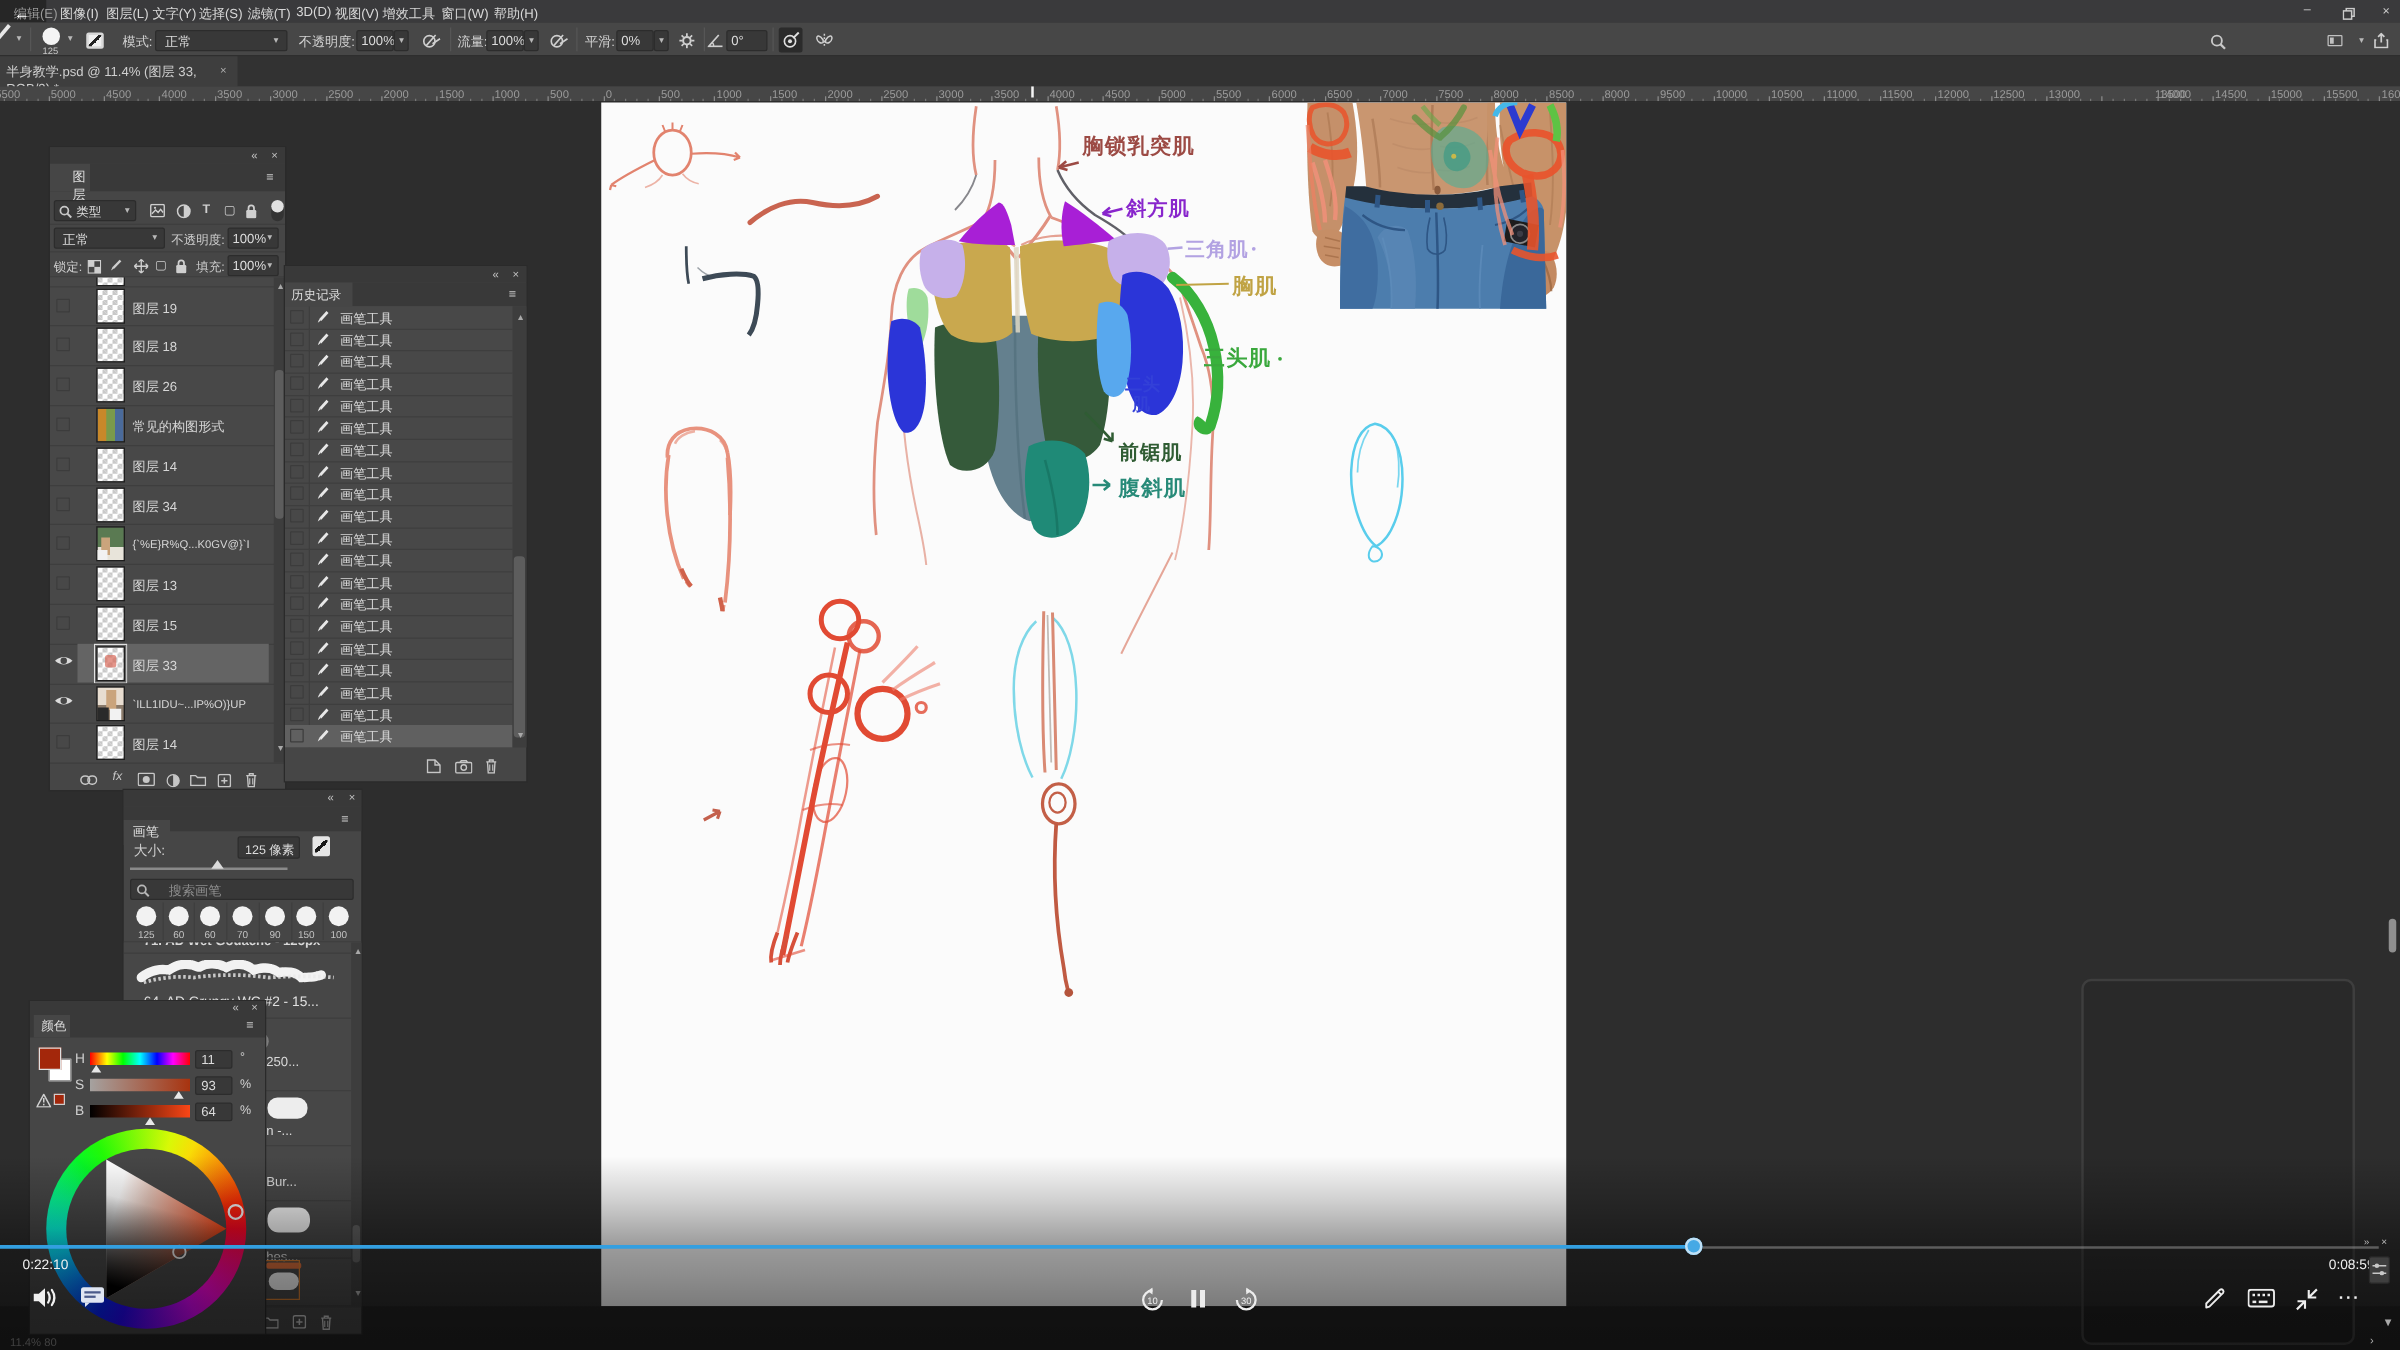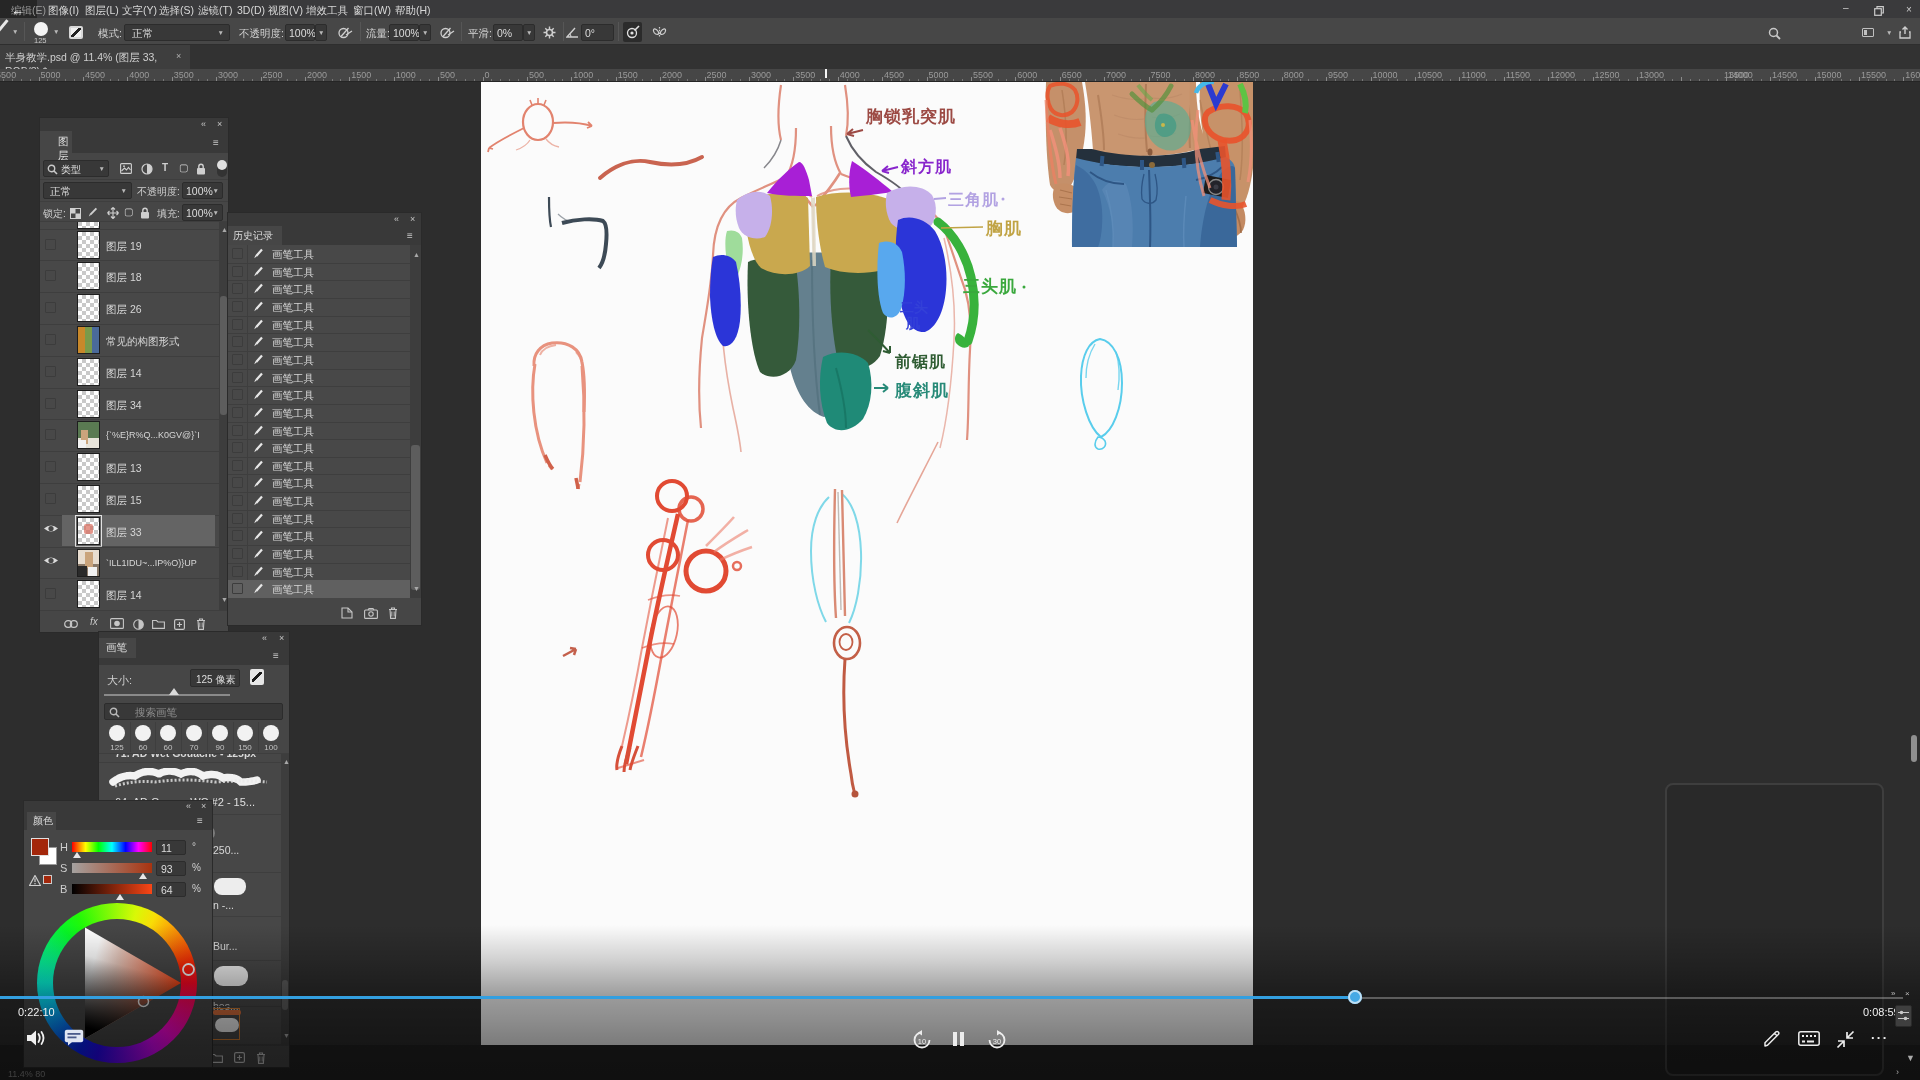--- a/index.html
+++ b/index.html
@@ -920,21 +920,21 @@
       <svg style="position:absolute;left:160px;top:394px" width="10" height="12" viewBox="0 0 10 12">
         <path d="M1,2.5 H9 M3.5,2.5 V1 H6.5 V2.5 M2,2.5 L2.6,11.4 H7.4 L8,2.5" fill="none" stroke="#c6c6c6" stroke-width="1.1"></path>
         <path d="M3.8,4.5 V9.5 M6.2,4.5 V9.5" stroke="#c6c6c6" stroke-width="0.9"></path>
       </svg>
     </div>
     <div class="panel" style="left:99px;top:632px;width:190px;height:435px">
       <div class="phead"></div>
       <span class="hico" style="left:163px">«</span>
       <span class="hico" style="left:180px">×</span>
       <div class="ptabbar" style="left:0;top:13px;width:190px;height:20px"></div>
-      <div class="ptab" style="left:0;top:6px;width:37px;height:20px">
+      <div class="ptab" style="left:0;top:24px;width:37px;height:20px">
         <span style="position:absolute;left:7px;top:3px">画笔</span>
       </div>
       <span class="menui" style="left:174px;top:18px;font-size:10px">≡</span>
       <span class="prow" style="left:8px;top:41px;font-size:11px">大小:</span>
       <div class="field" style="left:91px;top:37px;width:50px;height:18px">
         <span style="position:absolute;left:5px;top:3px;font-size:10px">125 像素</span>
       </div>
       <div style="position:absolute;left:151px;top:37px;width:14px;height:16px;background:#e6e6e6;border-radius:2px"></div>
       <div style="position:absolute;left:153px;top:40px;width:10px;height:10px;background:linear-gradient(135deg,transparent 40%,#1a1a1a 40%,#1a1a1a 60%,transparent 60%)"></div>
       <div style="position:absolute;left:5px;top:62px;width:126px;height:1.5px;background:#8a8a8a"></div>

